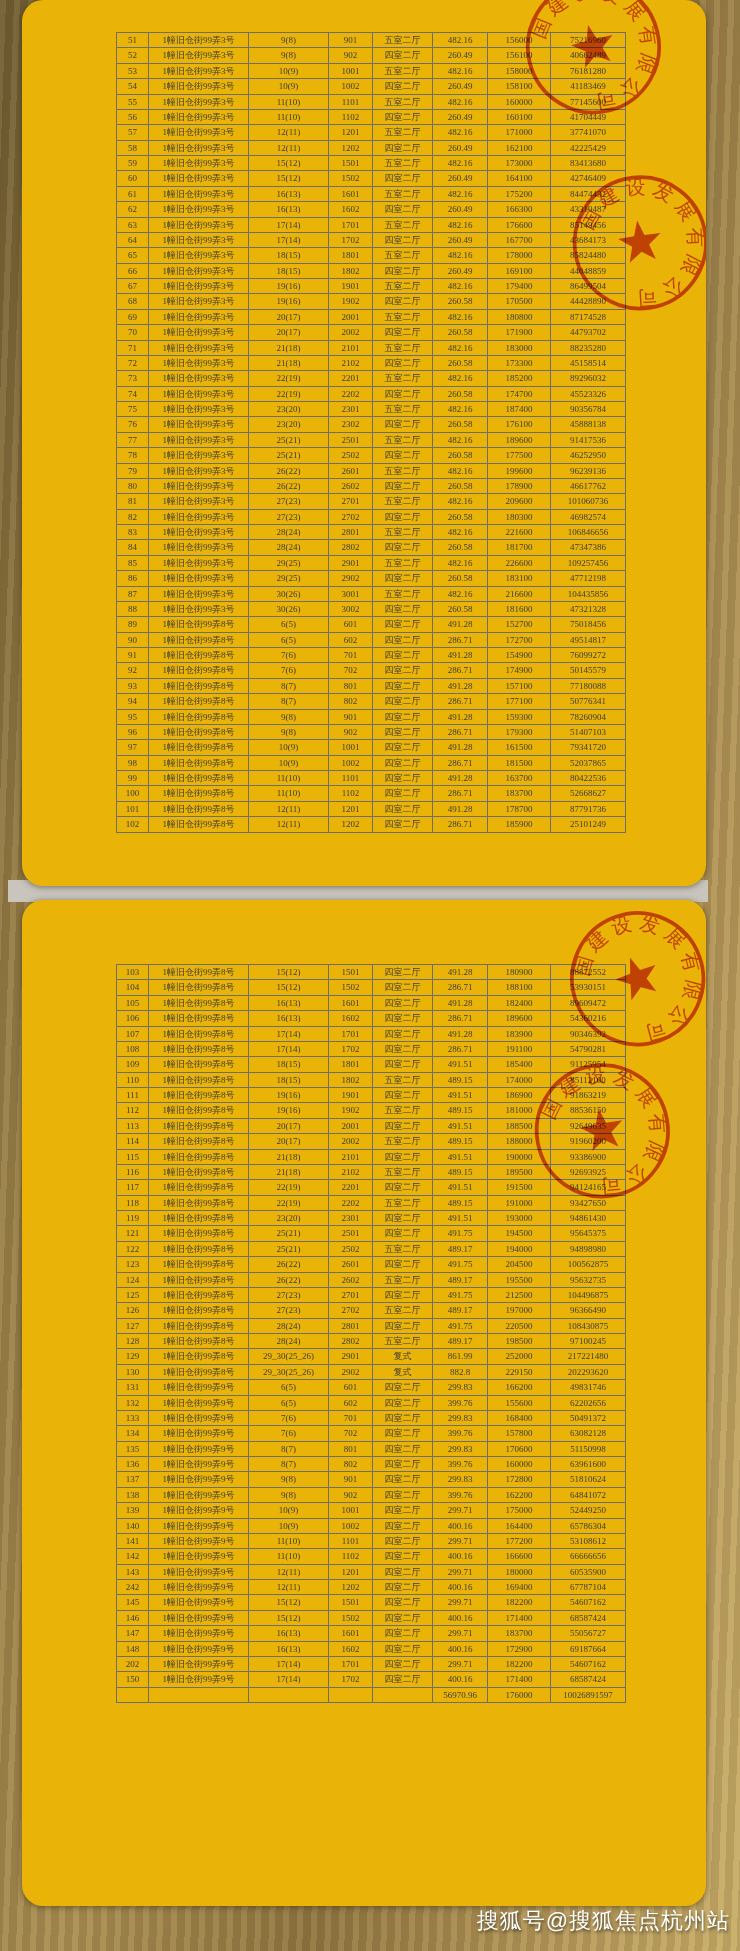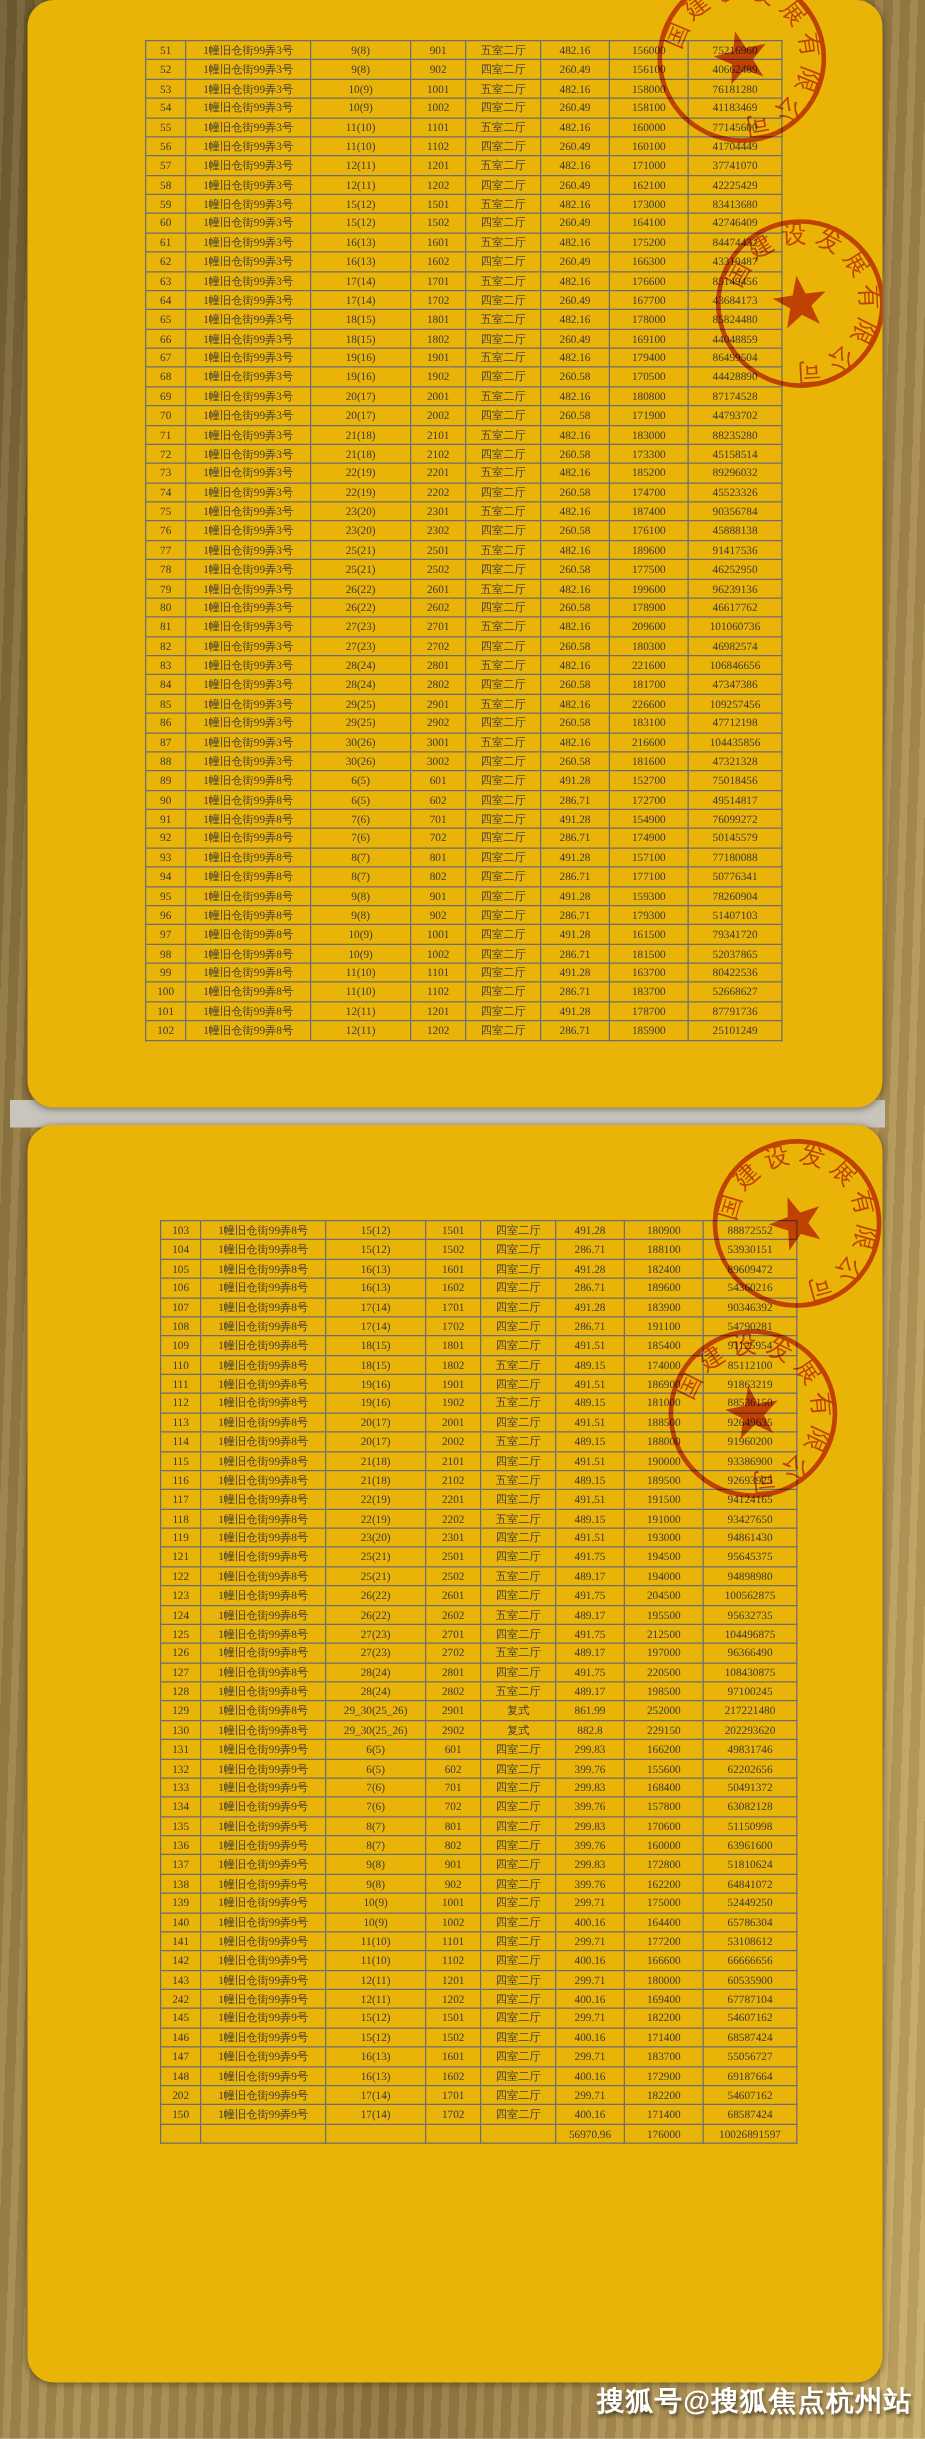--- a/index.html
+++ b/index.html
@@ -21,38 +21,38 @@
     position:absolute;left:22px;width:684px;background:#eab308;
     box-shadow:0 1px 6px rgba(50,40,10,.55);overflow:hidden;border-radius:21px;
   }
   .page1{top:0;height:886px;}
   .page2{top:900px;height:1006px;}
   .price-table{
     border-collapse:collapse;table-layout:fixed;position:absolute;left:94px;width:509px;
     font-size:9px;color:#3b3b3b;
   }
   .page1 .price-table{top:32px;}
-  .page2 .price-table{top:76px;margin-left:12px;}
+  .page2 .price-table{top:64px;}
   .price-table td{
     border:1px solid #6e6e6e;text-align:center;padding:0;height:14.37px;line-height:14.37px;
     overflow:hidden;white-space:nowrap;
   }
   .stamp{
     position:absolute;width:150px;height:150px;opacity:.82;mix-blend-mode:multiply;
     pointer-events:none;
   }
   .stamp .ring{fill:none;stroke:#c73a2c;stroke-width:4;}
   .stamp .seal-text{fill:#c73a2c;font-size:21px;letter-spacing:6px;font-family:"Liberation Serif",serif;}
   .stamp .star{fill:#c73a2c;}
   .s1{left:496px;top:-30px;transform:rotate(-14deg);}
   .s2{left:543px;top:166px;transform:rotate(-8deg);}
   .s3{left:540px;top:2px;transform:rotate(-20deg);}
   .s4{left:505px;top:154px;transform:rotate(-10deg);}
   .watermark{
-    position:absolute;right:10px;top:1906px;font-size:22px;font-weight:bold;color:#ffffff;
+    position:absolute;right:10px;top:1906px;font-size:22px;font-weight:normal;color:#ffffff;
     font-family:"Liberation Sans",sans-serif;letter-spacing:1px;
     text-shadow:1px 2px 3px rgba(0,0,0,.55);
   }
 </style>
 </head>
 <body>
 
 <div class="texture"></div>
 <div class="gap-strip"></div>
 

